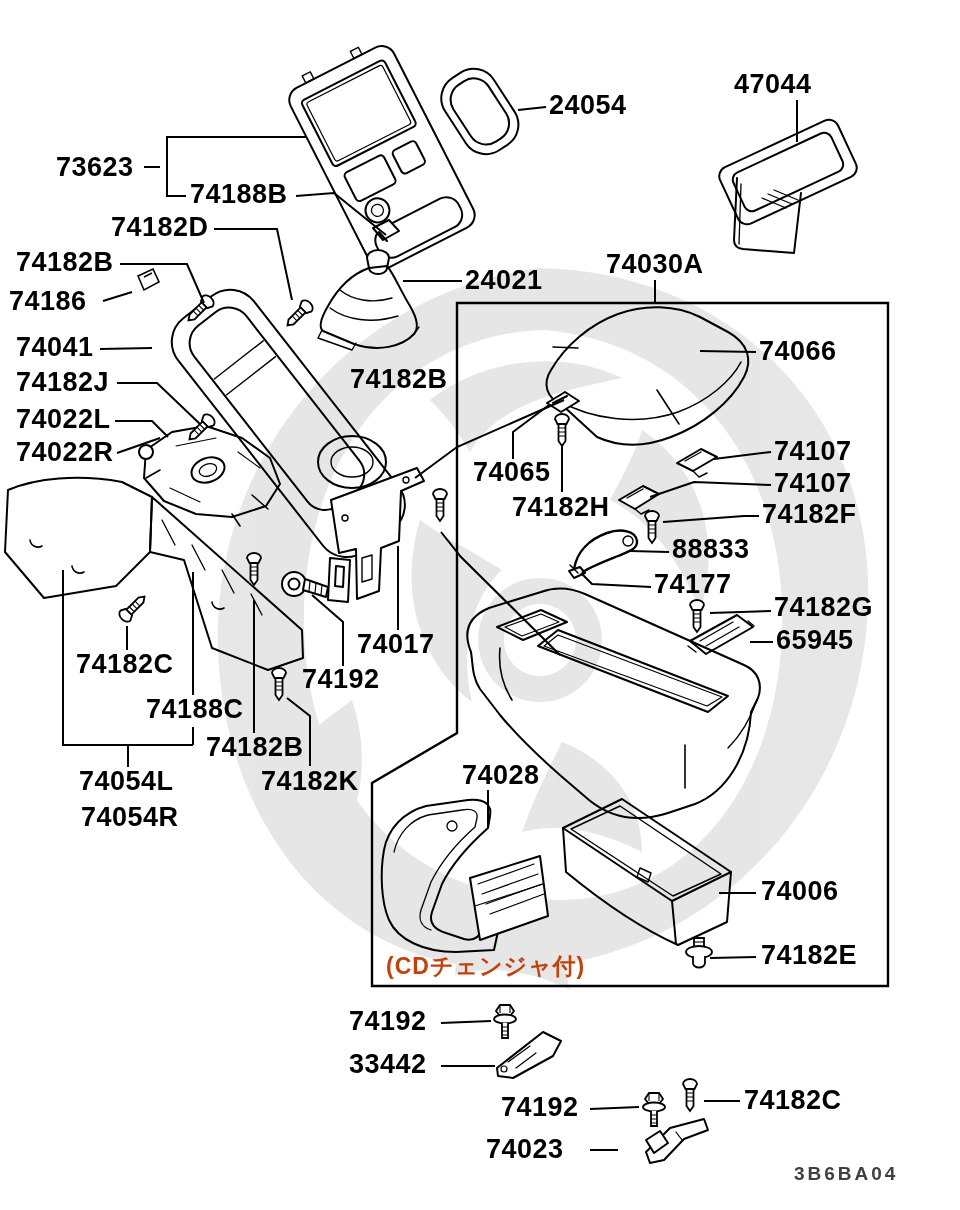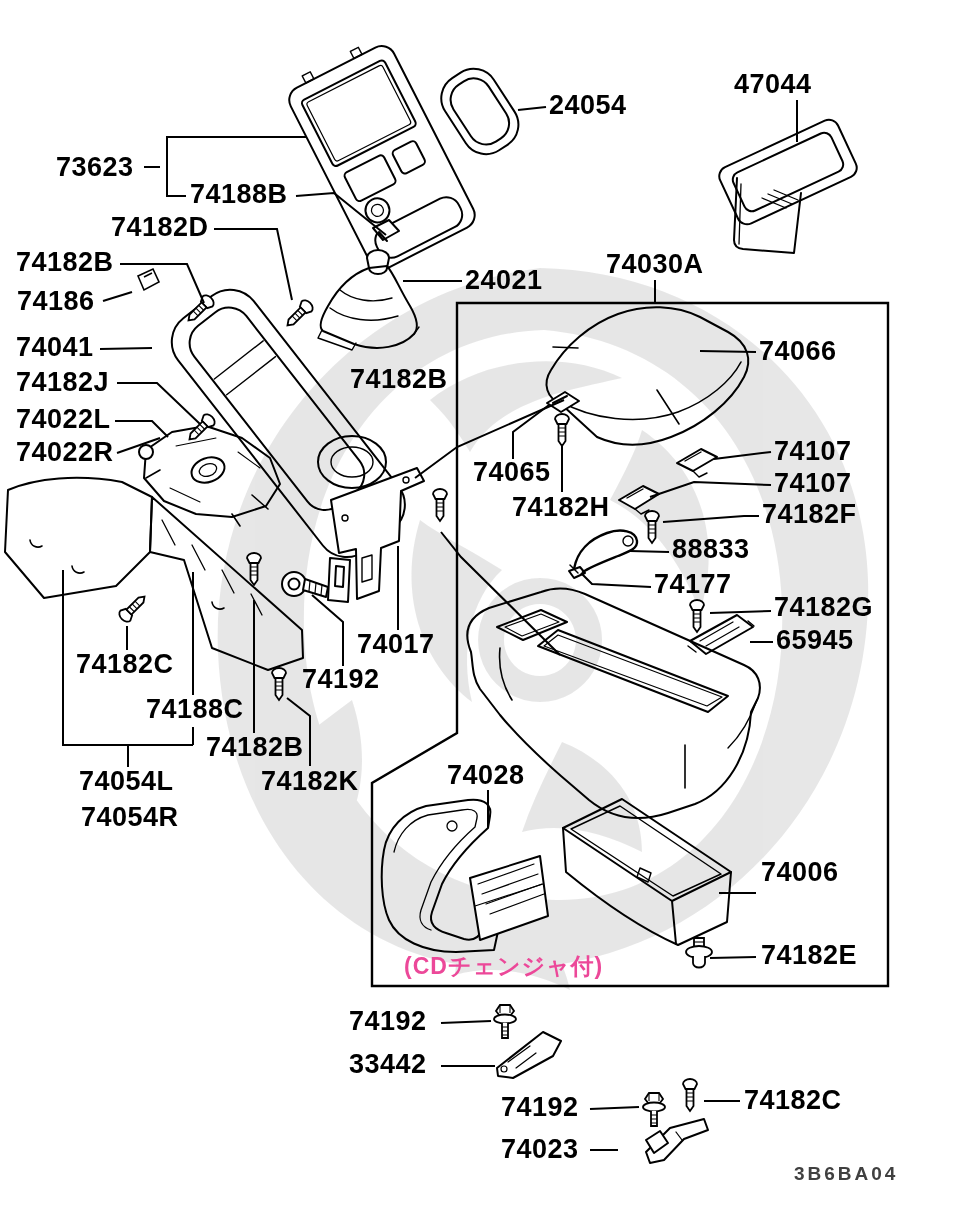--- a/index.html
+++ b/index.html
@@ -1,22 +1,22 @@
 <!DOCTYPE html>
 <html><head>
 <meta charset="utf-8">
 <style>
   html,body{margin:0;padding:0;background:#ffffff;}
   #canvas{position:relative;width:960px;height:1210px;background:#ffffff;overflow:hidden;
           font-family:"Liberation Sans", sans-serif;}
   #art{position:absolute;left:0;top:0;}
   .lbl{position:absolute;font:700 27px "Liberation Sans", sans-serif;color:#000;
        letter-spacing:0.5px;white-space:nowrap;line-height:1;}
-  .lbl-note{position:absolute;font:700 23px "Liberation Sans", sans-serif;color:#ec4899;
-       white-space:nowrap;line-height:1;letter-spacing:1px;margin-left:18px;}
+  .lbl-note{position:absolute;font:700 23px "Liberation Sans", sans-serif;color:#c2410c;
+       white-space:nowrap;line-height:1;letter-spacing:1px;}
   .lbl-code{position:absolute;font:700 19px "Liberation Sans", sans-serif;color:#404040;
        white-space:nowrap;line-height:1;letter-spacing:3px;}
 </style>
 </head>
 <body>
 
 <div id="canvas">
 
 <svg id="art" width="960" height="1210" viewBox="0 0 960 1210">
 
@@ -262,21 +262,21 @@
     <path d="M740,1101 L704,1101"></path>
     <path d="M441,532 L461,557 L560,655"></path>
     <path d="M415,478 L457,447 L564,400"></path>
   </g>
 </svg>
 
   <div class="lbl" style="left:56px;top:154px">73623</div>
   <div class="lbl" style="left:190px;top:181px">74188B</div>
   <div class="lbl" style="left:111px;top:214px">74182D</div>
   <div class="lbl" style="left:16px;top:249px">74182B</div>
-  <div class="lbl" style="left:17px;top:288px">74186</div>
+  <div class="lbl" style="left:9px;top:288px">74186</div>
   <div class="lbl" style="left:16px;top:334px">74041</div>
   <div class="lbl" style="left:16px;top:369px">74182J</div>
   <div class="lbl" style="left:16px;top:406px">74022L</div>
   <div class="lbl" style="left:16px;top:439px">74022R</div>
   <div class="lbl" style="left:549px;top:92px">24054</div>
   <div class="lbl" style="left:734px;top:71px">47044</div>
   <div class="lbl" style="left:465px;top:267px">24021</div>
   <div class="lbl" style="left:606px;top:251px">74030A</div>
   <div class="lbl" style="left:759px;top:338px">74066</div>
   <div class="lbl" style="left:473px;top:459px">74065</div>
@@ -290,24 +290,24 @@
   <div class="lbl" style="left:776px;top:627px">65945</div>
   <div class="lbl" style="left:76px;top:651px">74182C</div>
   <div class="lbl" style="left:146px;top:696px">74188C</div>
   <div class="lbl" style="left:206px;top:734px">74182B</div>
   <div class="lbl" style="left:350px;top:366px">74182B</div>
   <div class="lbl" style="left:79px;top:768px">74054L</div>
   <div class="lbl" style="left:81px;top:804px">74054R</div>
   <div class="lbl" style="left:261px;top:768px">74182K</div>
   <div class="lbl" style="left:302px;top:666px">74192</div>
   <div class="lbl" style="left:357px;top:631px">74017</div>
-  <div class="lbl" style="left:447px;top:762px">74028</div>
-  <div class="lbl" style="left:761px;top:859px">74006</div>
+  <div class="lbl" style="left:462px;top:762px">74028</div>
+  <div class="lbl" style="left:761px;top:878px">74006</div>
   <div class="lbl" style="left:761px;top:942px">74182E</div>
   <div class="lbl" style="left:349px;top:1008px">74192</div>
   <div class="lbl" style="left:349px;top:1051px">33442</div>
   <div class="lbl" style="left:501px;top:1094px">74192</div>
-  <div class="lbl" style="left:501px;top:1136px">74023</div>
+  <div class="lbl" style="left:486px;top:1136px">74023</div>
   <div class="lbl" style="left:744px;top:1087px">74182C</div>
 
   <div class="lbl-note" style="left:386px;top:955px">(CDチェンジャ付)</div>
   <div class="lbl-code" style="left:794px;top:1164px">3B6BA04</div>
 </div>
 
 </body></html>

